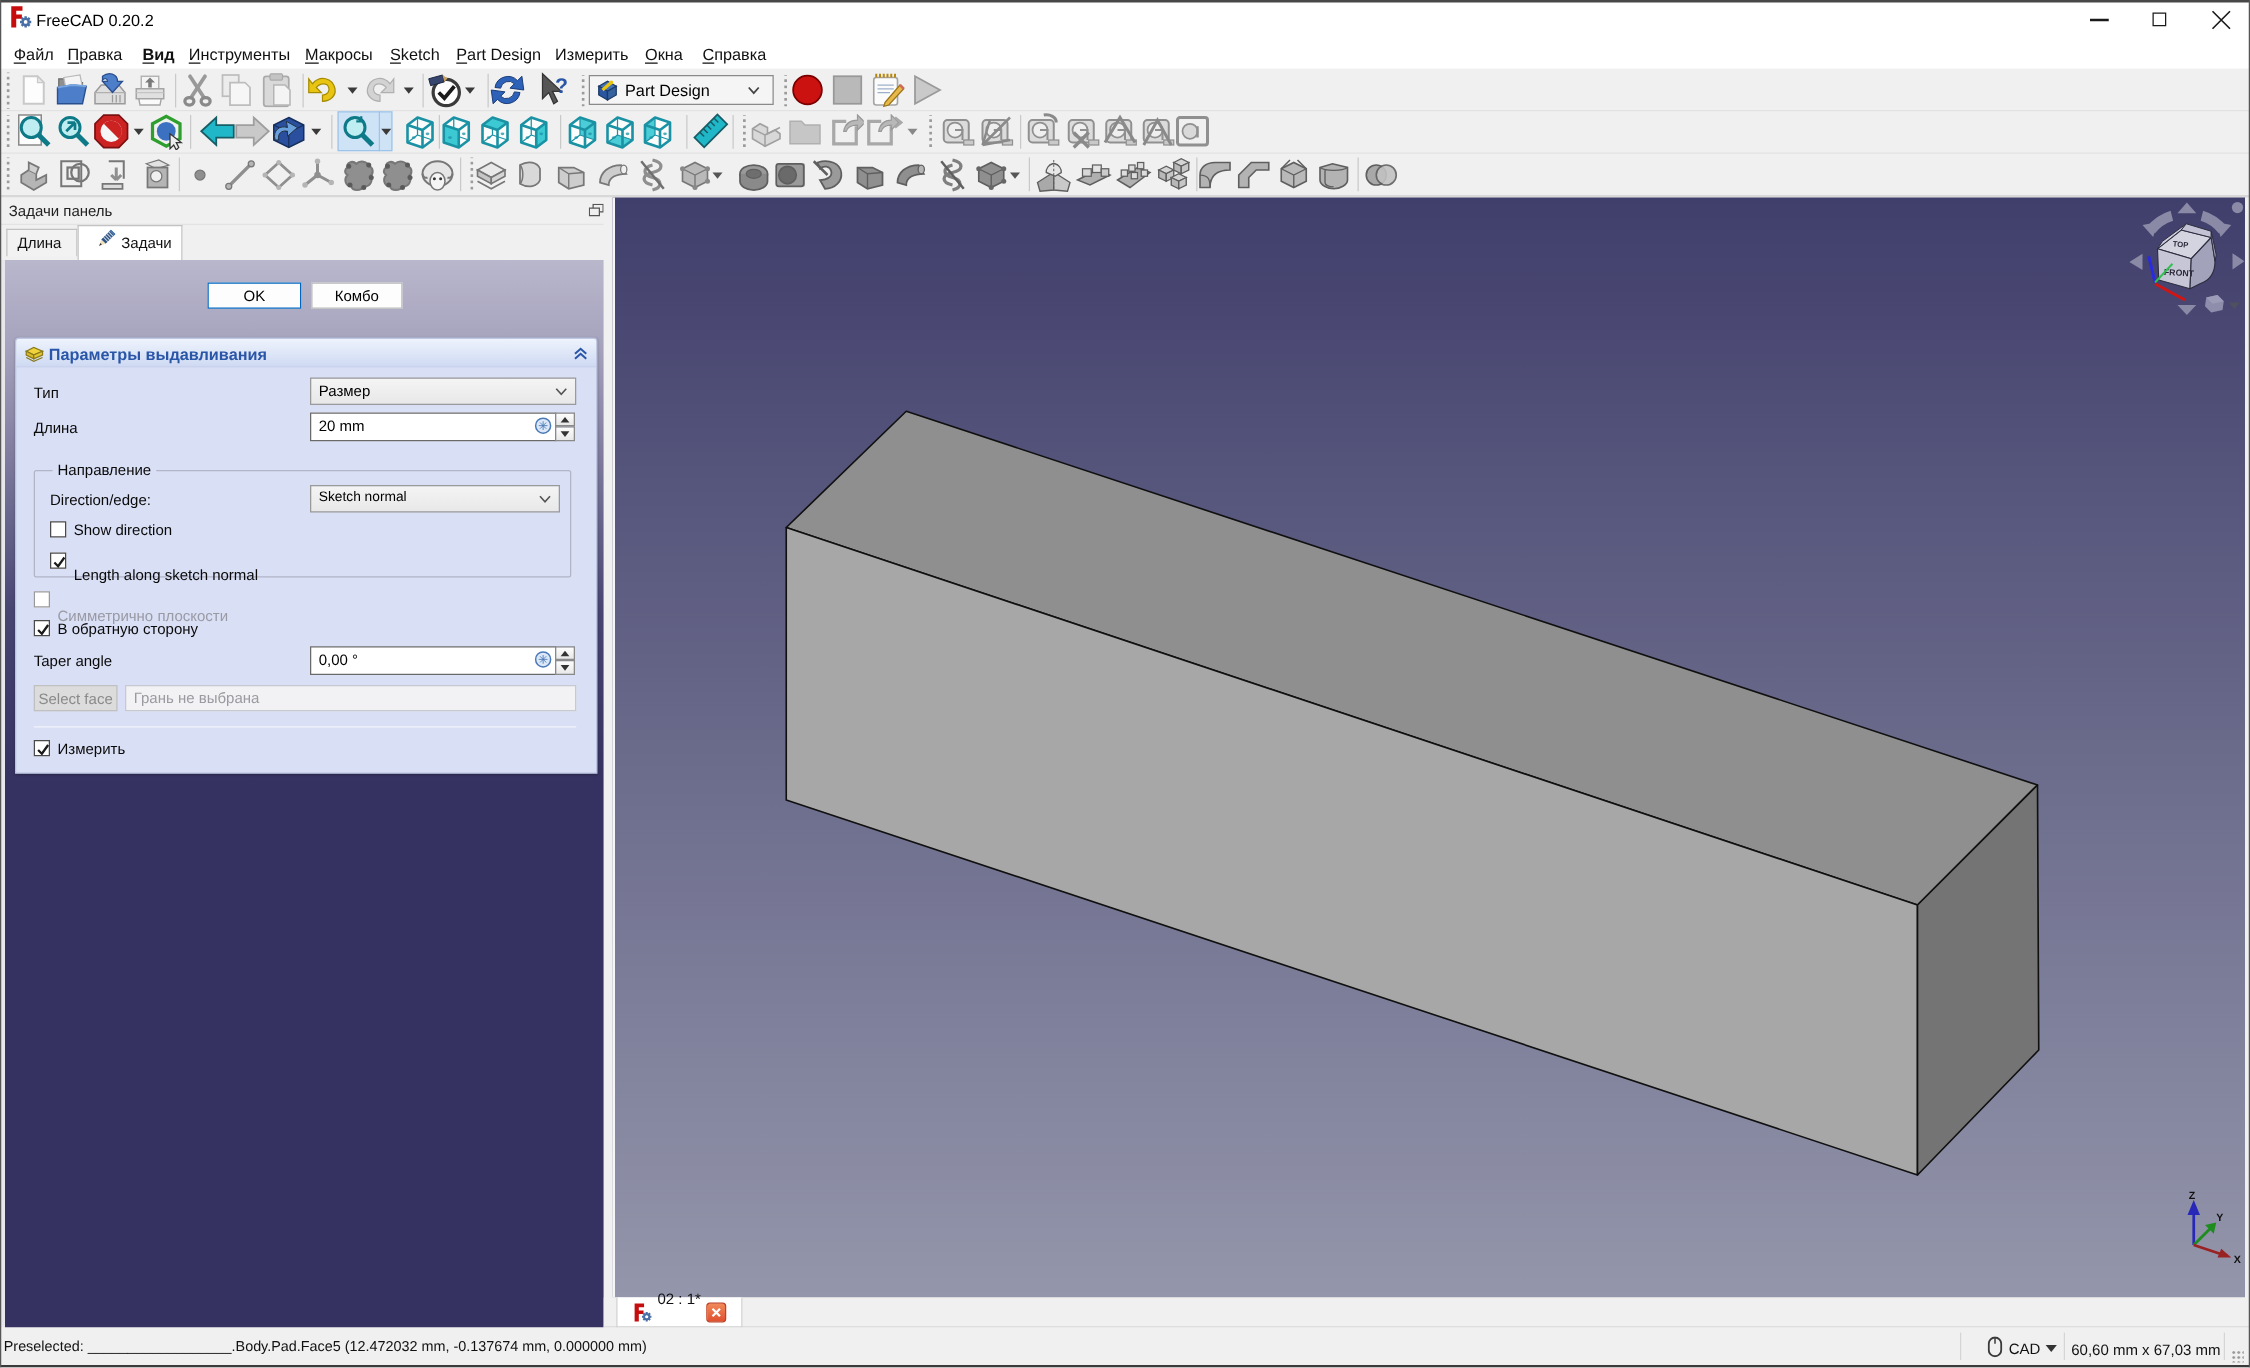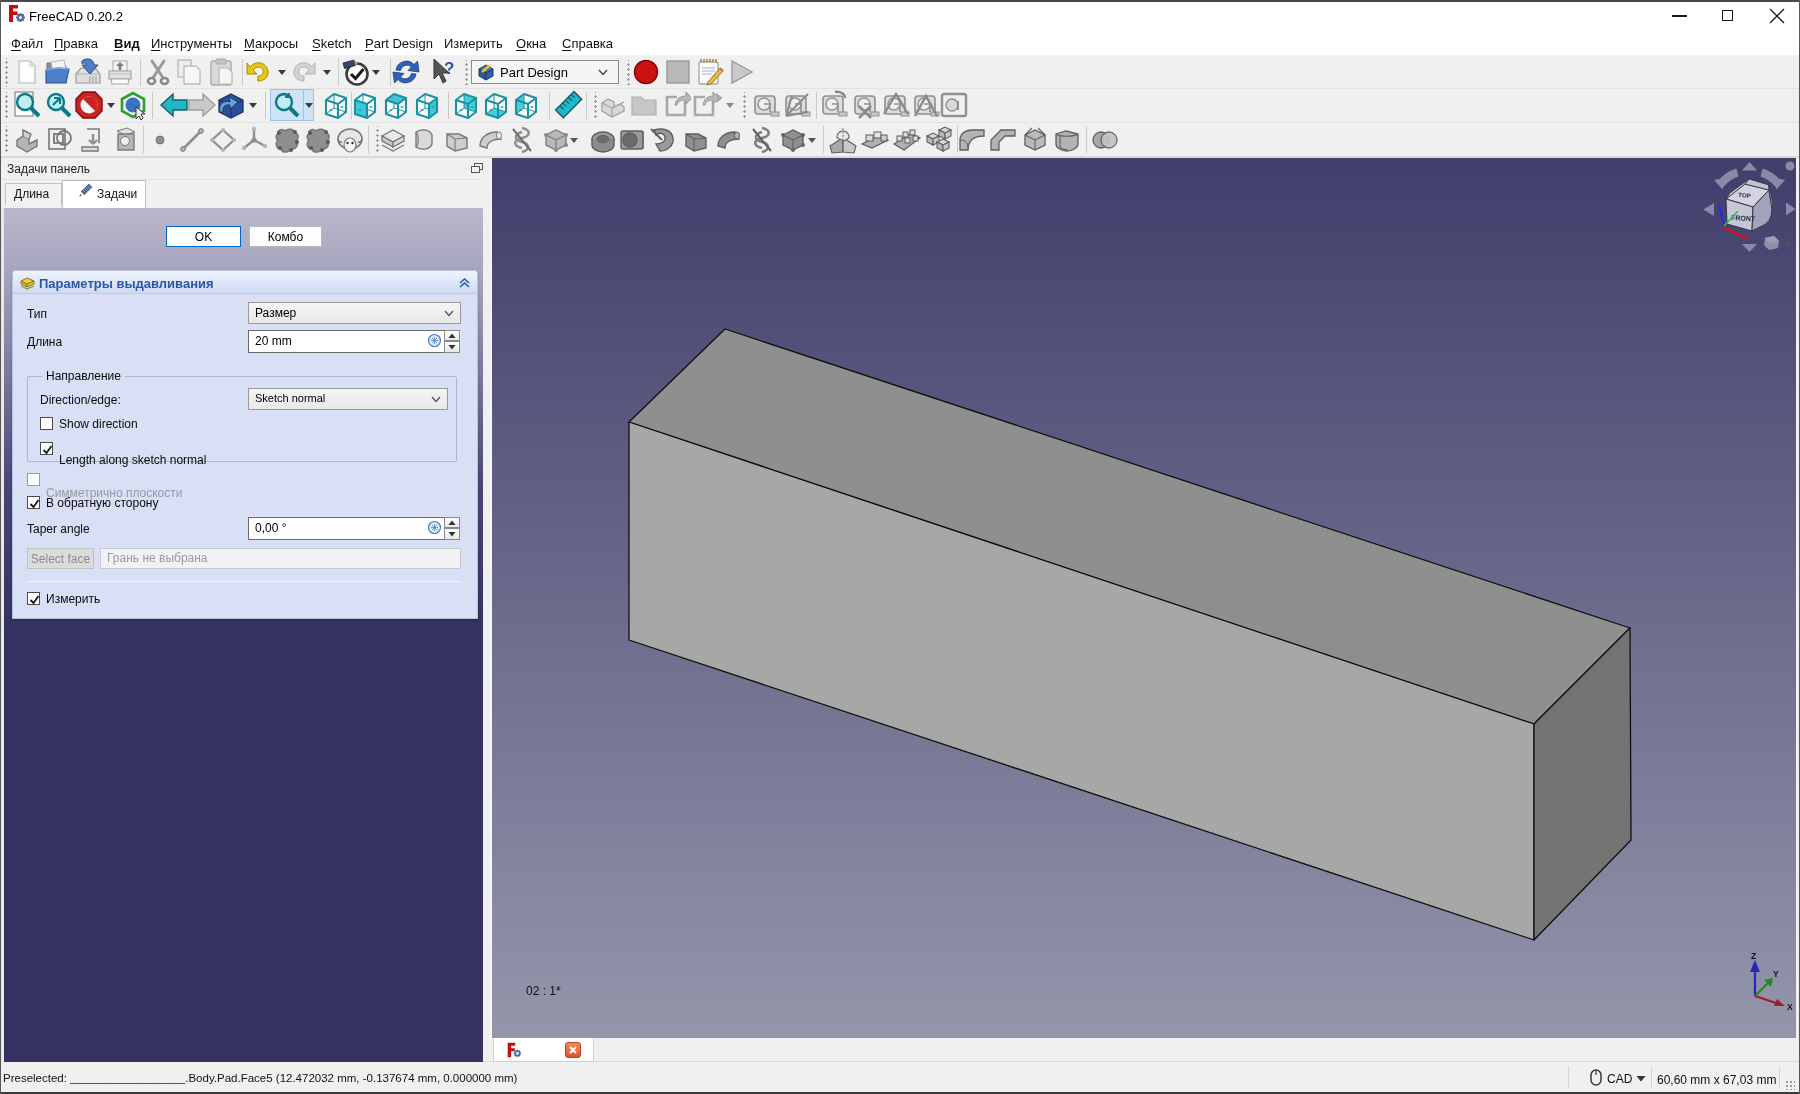--- a/index.html
+++ b/index.html
@@ -943,21 +943,21 @@
           <circle cx="13.5" cy="13.5" r="3.4"></circle>
           <g stroke="#4a6fa5" stroke-width="2">
             <line x1="13.5" y1="9" x2="13.5" y2="18"></line>
             <line x1="9" y1="13.5" x2="18" y2="13.5"></line>
             <line x1="10.3" y1="10.3" x2="16.7" y2="16.7"></line>
             <line x1="10.3" y1="16.7" x2="16.7" y2="10.3"></line>
           </g>
           <circle cx="13.5" cy="13.5" r="1.5" fill="#ffffff"></circle>
         </g>
       </svg></div>
-<div class="abs" style="left:526px;top:984px;font-size:12px;color:#111">02 : 1*</div>
+<div class="abs" style="left:526px;top:1032px;font-size:12px;color:#111">02 : 1*</div>
 <div class="abs" style="left:565px;top:1042px;width:16px;height:16px;background:linear-gradient(180deg,#f08a5a,#e05030);border:1px solid #c04020;border-radius:3px"></div>
 <svg class="abs" style="left:569px;top:1046px" width="8" height="8">
       <path d="M1,1 L7,7 M7,1 L1,7" stroke="#fff" stroke-width="1.8"></path>
     </svg>
   </div>
 
 <div id="statusbar">
     <div class="abs" style="left:0;top:1062px;width:1800px;height:30px;background:#f0f0f0"></div>
 <div class="abs" style="left:3px;top:1072px;font-size:11.5px;color:#111">Preselected: __________________.Body.Pad.Face5 (12.472032 mm, -0.137674 mm, 0.000000 mm)</div>
 <div class="vsep" style="left:1568px;top:1066px;height:22px;background:#d5d5d5"></div>

